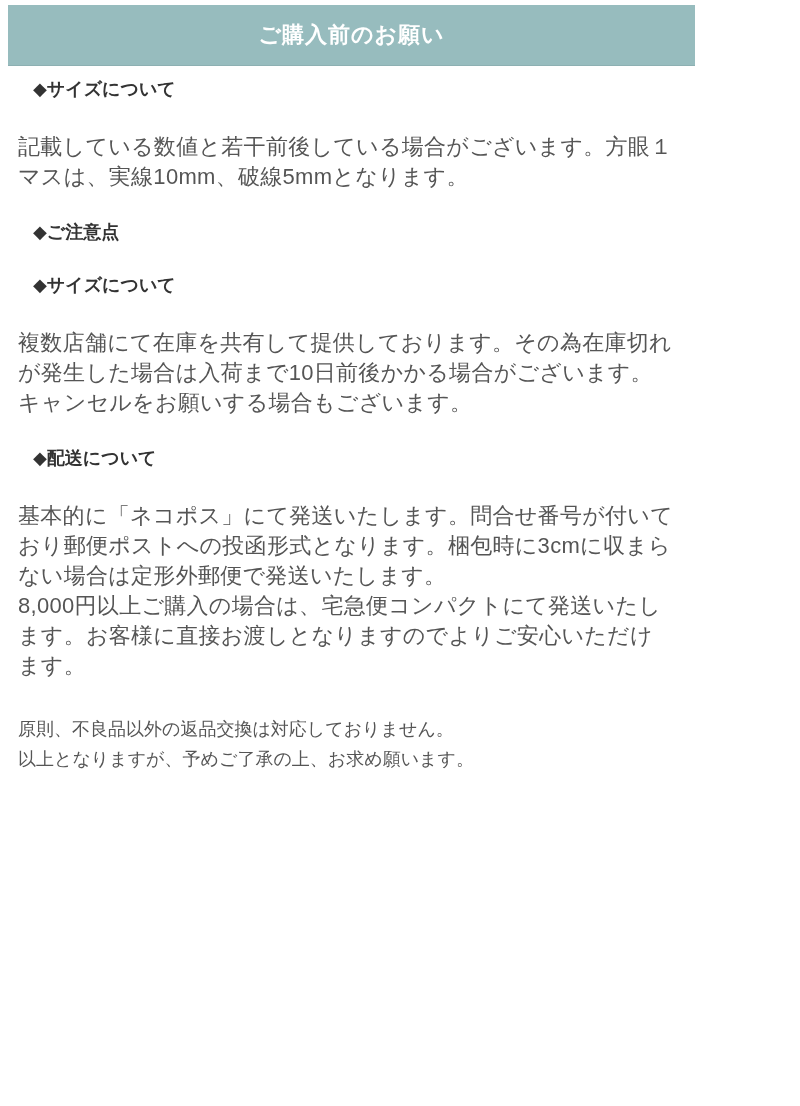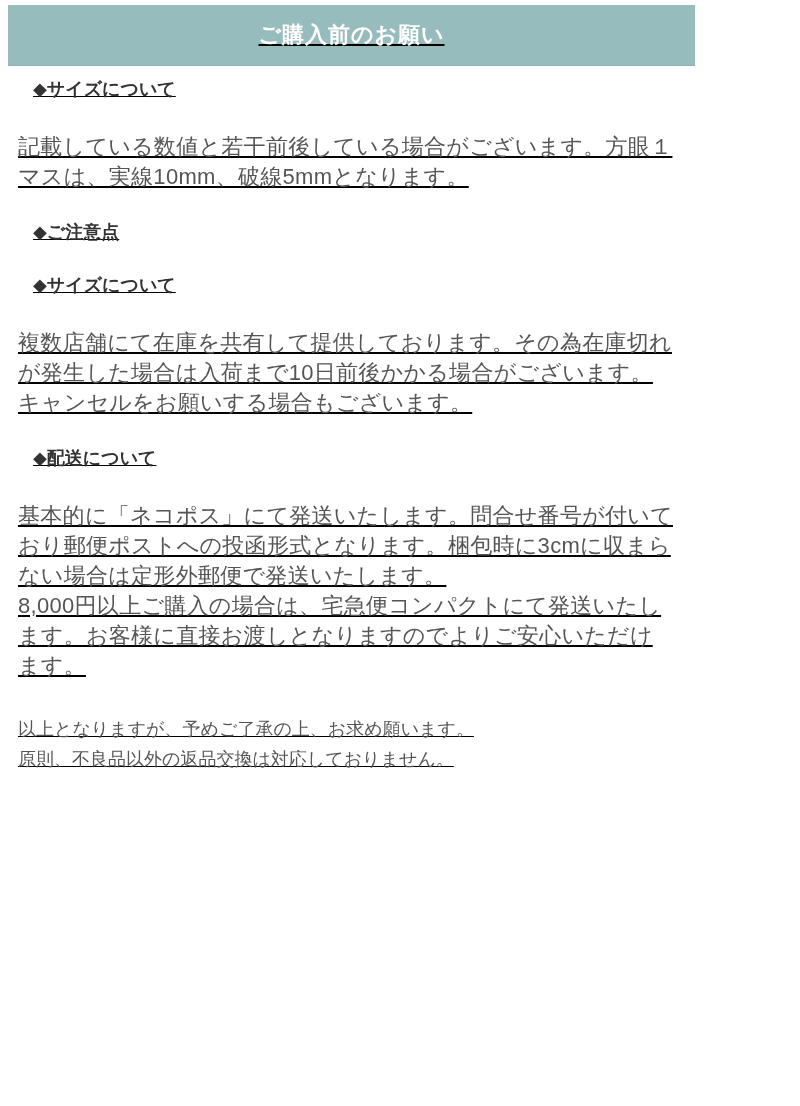--- a/index.html
+++ b/index.html
@@ -7,21 +7,20 @@
     padding: 0;
     background: #ffffff;
     font-family: "Liberation Sans", "DejaVu Sans", sans-serif;
   }
   .page {
     position: relative;
     width: 704px;
     height: 1106px;
     background: #ffffff;
     overflow: hidden;
-    text-decoration: underline;
   }
   .notice-header {
     margin: 5px 9px 0 8px;
     height: 60px;
     background: #97bcbe;
     border-bottom: 1px solid #8db0b2;
     display: flex;
     align-items: center;
     justify-content: center;
   }
@@ -84,17 +83,17 @@
     <p class="section-body">複数店舗にて在庫を共有して提供しております。その為在庫切れが発生した場合は入荷まで10日前後かかる場合がございます。キャンセルをお願いする場合もございます。</p>
   </section>
 
   <section>
     <h3 class="section-heading">◆配送について</h3>
     <p class="section-body">基本的に「ネコポス」にて発送いたします。問合せ番号が付いており郵便ポストへの投函形式となります。梱包時に3cmに収まらない場合は定形外郵便で発送いたします。
 8,000円以上ご購入の場合は、宅急便コンパクトにて発送いたします。お客様に直接お渡しとなりますのでよりご安心いただけます。</p>
   </section>
 
   <p class="closing-note">
+    <span class="closing-line">原則、不良品以外の返品交換は対応しておりません。</span>
     <span class="closing-line">以上となりますが、予めご了承の上、お求め願います。</span>
-    <span class="closing-line">原則、不良品以外の返品交換は対応しておりません。</span>
   </p>
 
 </div>
 
 </body></html>

